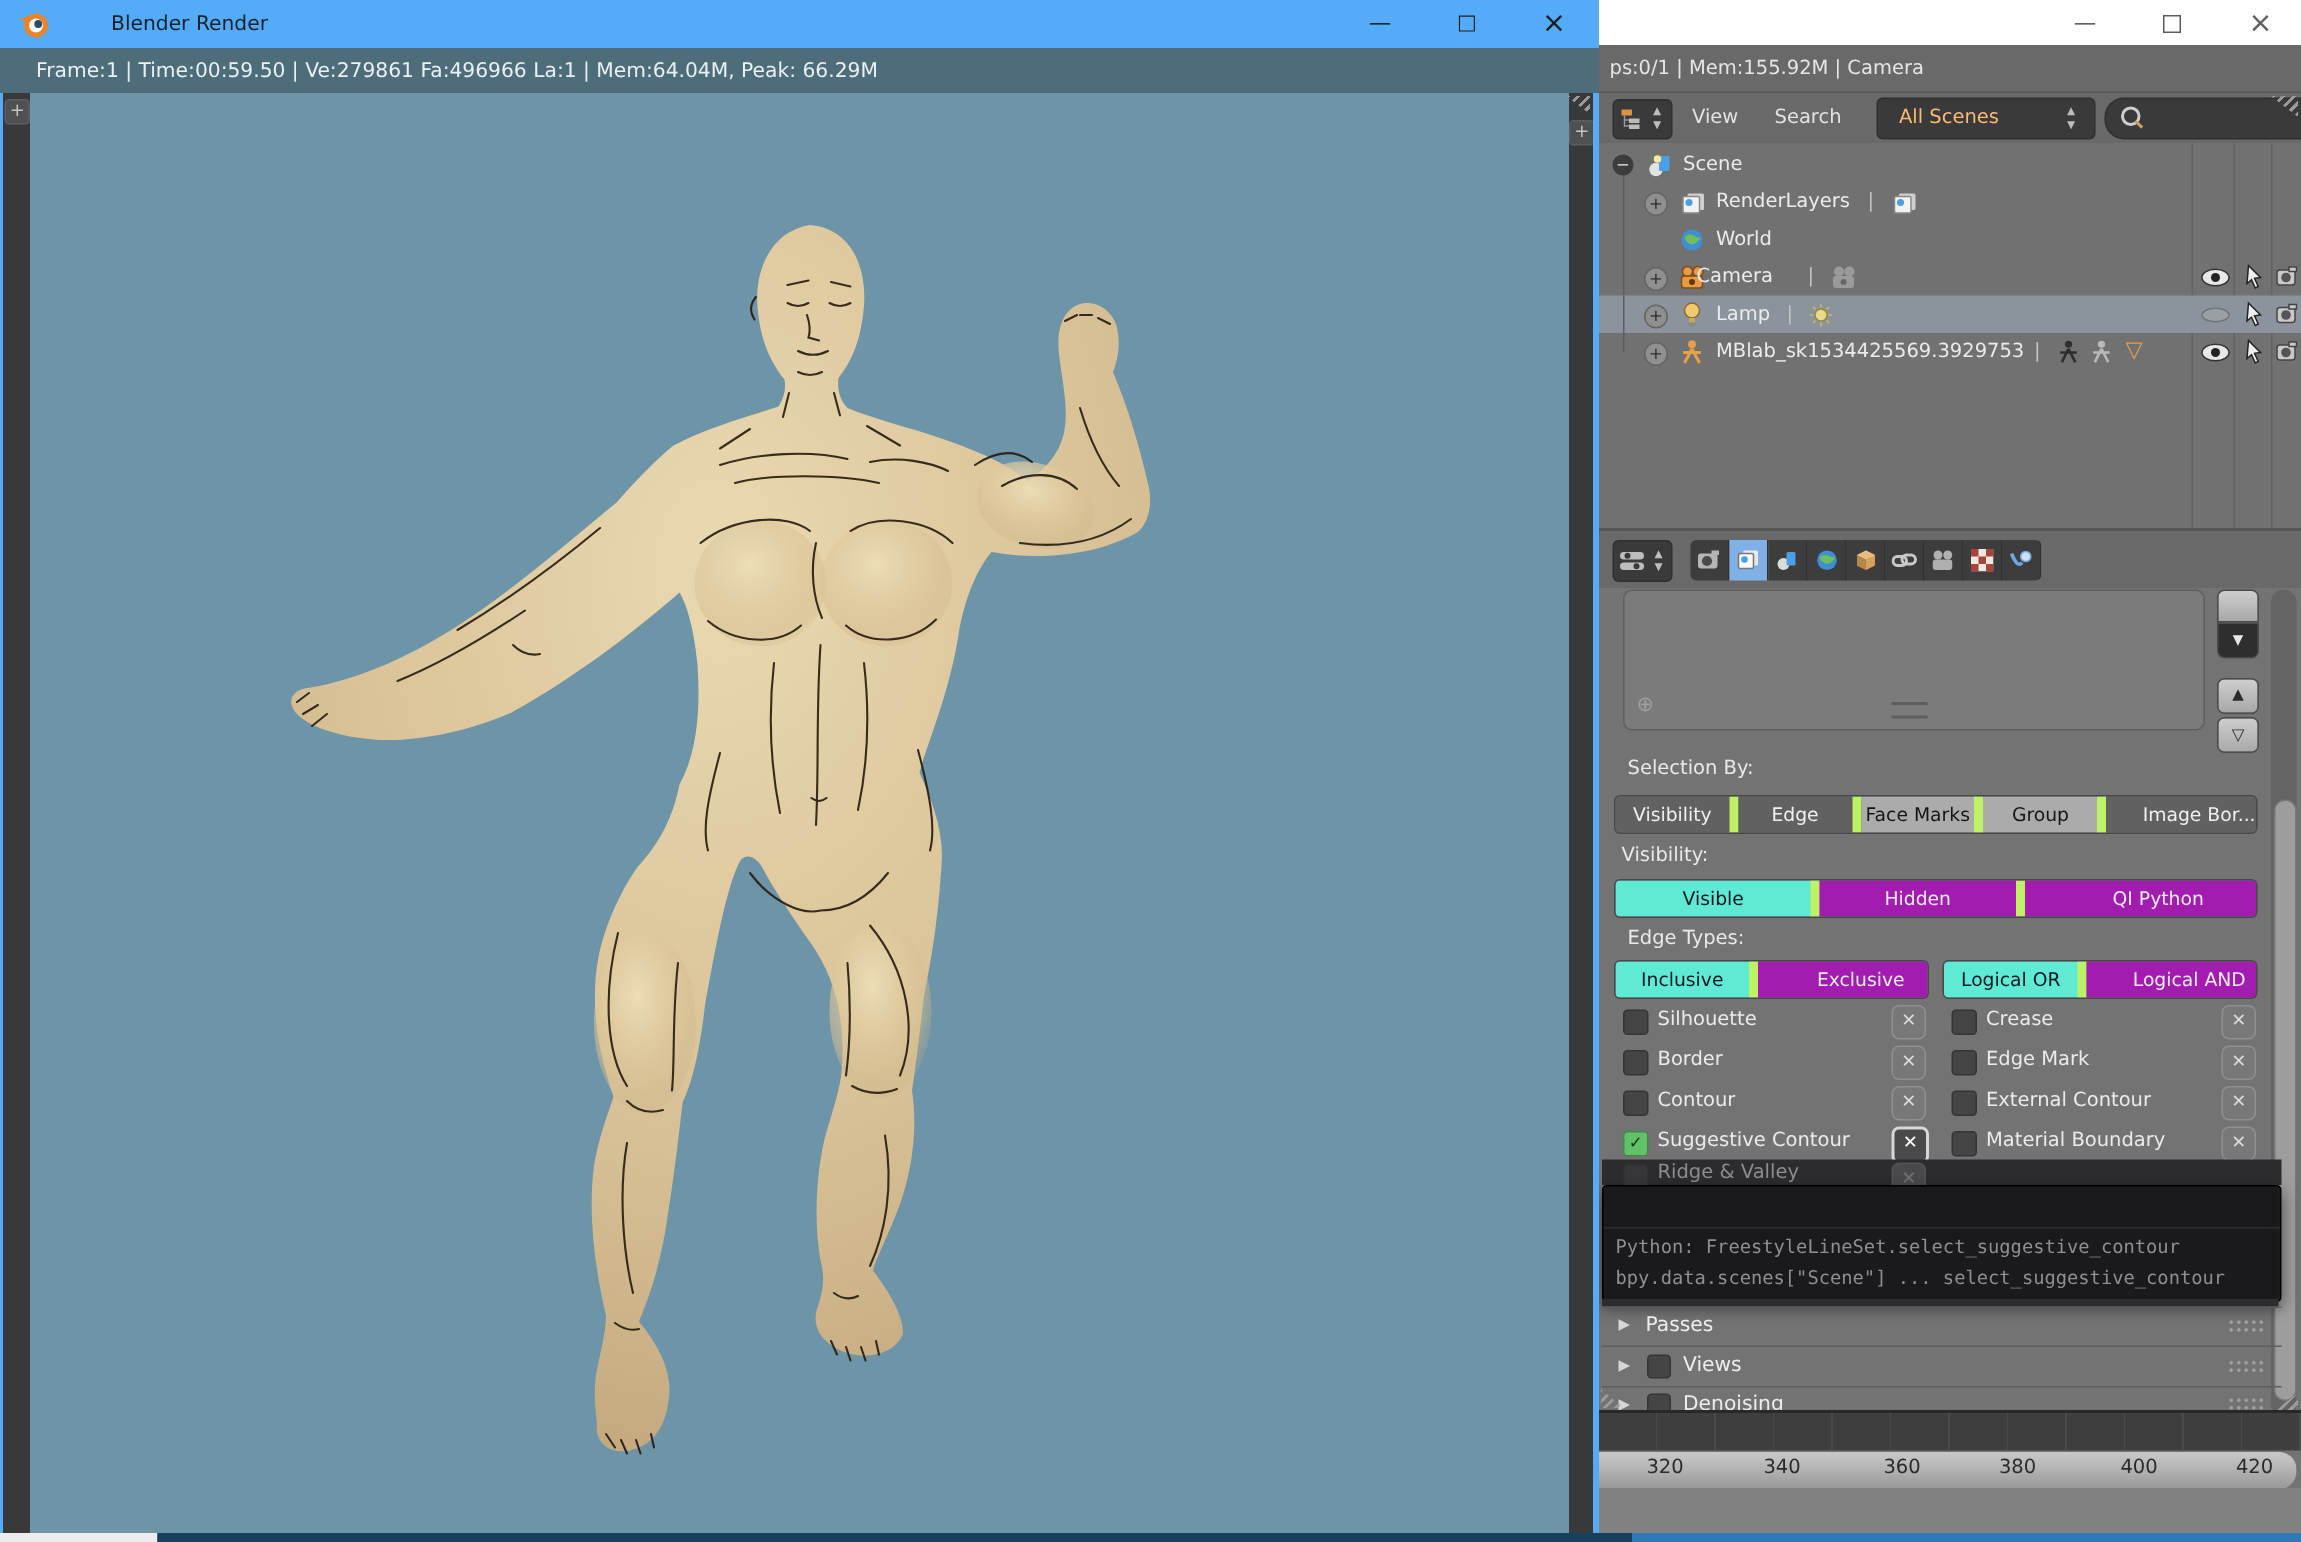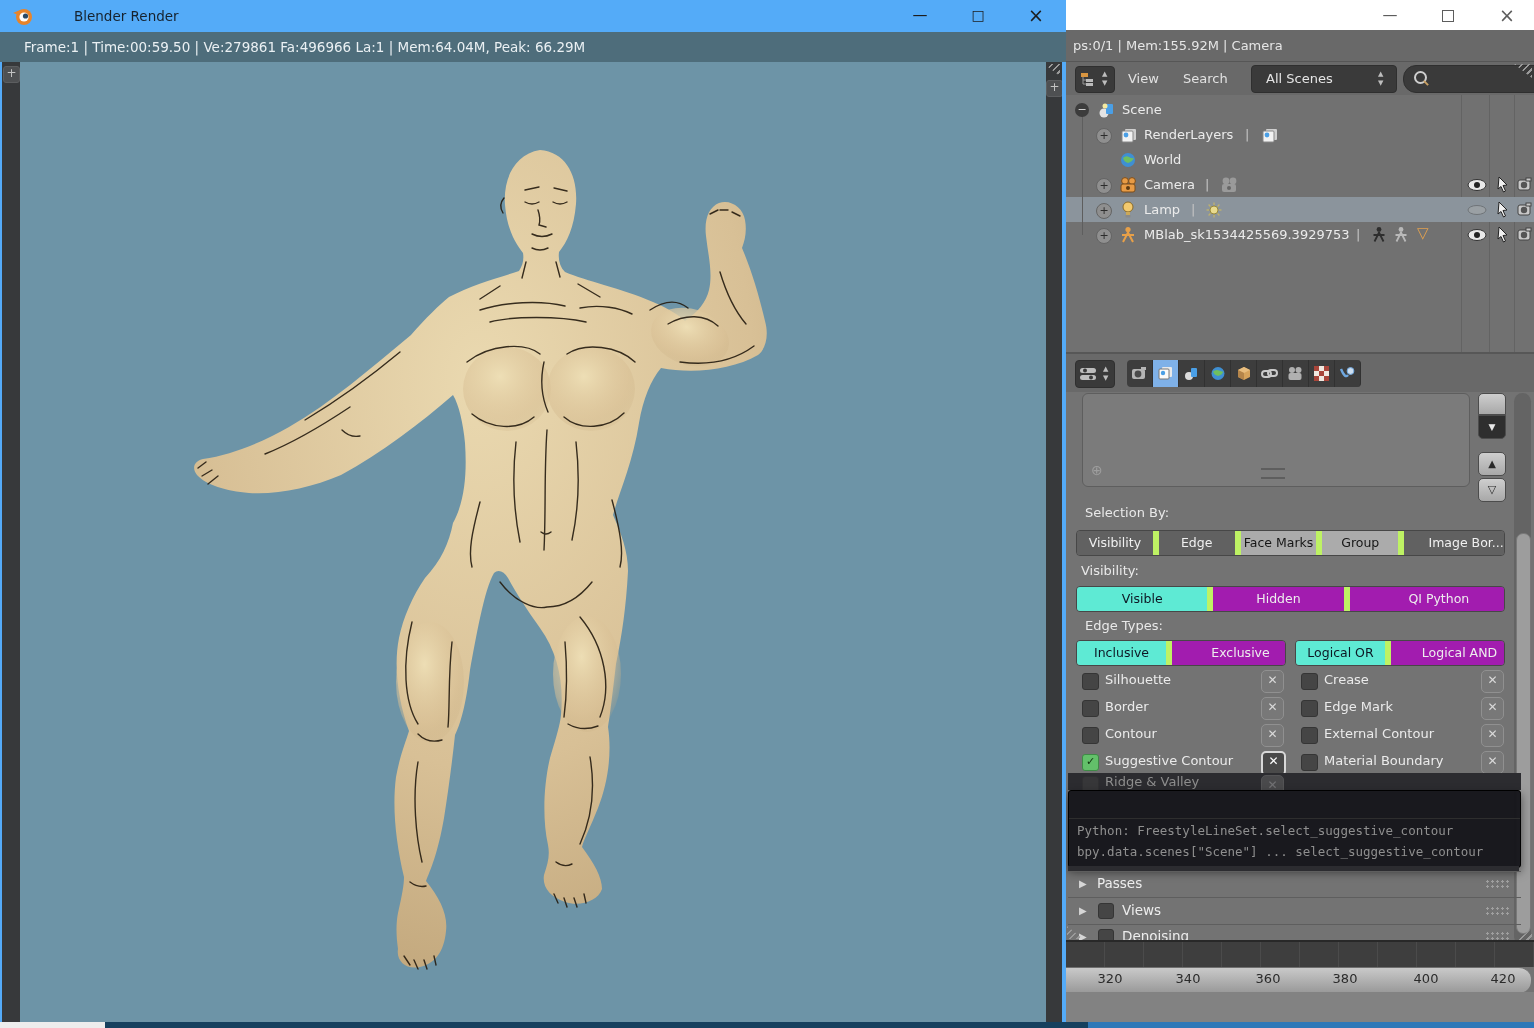--- a/index.html
+++ b/index.html
@@ -24,21 +24,21 @@
   #bw{left:1065px;top:0;width:469px;height:1022px;z-index:1;background:#737373;}
   .bw-title{left:0;top:0;width:469px;height:30px;background:#ffffff;}
   .bw-title .winbtn{color:#5d5d5d;}
   .restore-sq{width:10px;height:10px;border:1px solid #5d5d5d;background:#fff;}
   .bw-info{left:0;top:30px;width:469px;height:32px;background:#696969;color:#e6e6e6;
            line-height:32px;padding-left:8px;box-sizing:border-box;border-bottom:1px solid #565656;}
   
   .outl-head{left:0;top:62px;width:469px;height:33px;background:#696969;border-bottom:1px solid #5a5a5a;}
   .hdr-lbl{color:#e2e2e2;top:0;line-height:33px;}
   .darkbtn{background:#3a3a3a;border:1px solid #2f2f2f;border-radius:4px;}
-  .sel{color:#e5e5e5;line-height:26px;text-align:right;}
+  .sel{color:#fdba74;line-height:26px;text-align:right;}
   .udarr{display:inline-block;color:#bdbdbd;font-size:7px;line-height:7px;text-align:center;}
   .searchbox{border-radius:13px 0 0 13px;}
   .mag{width:9px;height:9px;border:2px solid #cfcfcf;border-radius:50%;}
   .mag-h{width:6px;height:2px;background:#c9a063;transform:rotate(45deg);}
   .outl-body{left:0;top:95px;width:469px;height:257px;background:#717171;}
   .orow-lbl{color:#ebebeb;line-height:24px;}
   .osep{color:#c4c4c4;line-height:24px;}
   .expand{width:14px;height:14px;border-radius:50%;text-align:center;font-size:11px;line-height:13px;}
   .exp-minus{background:#3c3c3c;color:#dcdcdc;}
   .exp-plus{background:#8f8f8f;color:#2c2c2c;border:1px solid #646464;}
@@ -178,21 +178,21 @@
     </div>
 
     <div class="abs" style="left:0;top:78px;width:469px;height:24px;">
       <div class="expand exp-plus abs" style="left:31px;top:5px;">+</div>
       <svg class="abs" style="left:54px;top:3px;" width="19" height="17">
         <circle cx="6" cy="5" r="3.4" fill="#e89b45" stroke="#7a4d1c"></circle>
           <circle cx="13" cy="5" r="3.4" fill="#e89b45" stroke="#7a4d1c"></circle>
         <rect x="2" y="8" width="14" height="8" rx="2" fill="#e89b45" stroke="#7a4d1c"></rect>
           <circle cx="9" cy="12" r="2" fill="#5d3a12"></circle>
       </svg>
-      <span class="orow-lbl abs" style="left:79px;">Camera</span>
+      <span class="orow-lbl abs" style="left:66px;">Camera</span>
       <span class="osep abs" style="left:140px;">|</span>
       <svg class="abs" style="left:155px;top:3px;" width="19" height="17">
         <circle cx="6" cy="5" r="3.4" fill="#9a9a9a"></circle>
           <circle cx="13" cy="5" r="3.4" fill="#9a9a9a"></circle>
           <rect x="2" y="8" width="14" height="8" rx="2" fill="#9a9a9a"></rect>
           <circle cx="9" cy="12" r="2" fill="#666"></circle>
       </svg>
       <svg class="abs" style="left:402px;top:5px;" width="20" height="14">
         <ellipse cx="10" cy="7" rx="9" ry="5.5" fill="#e8e8e8" stroke="#333"></ellipse>
           <circle cx="10" cy="7" r="3" fill="#222"></circle>

